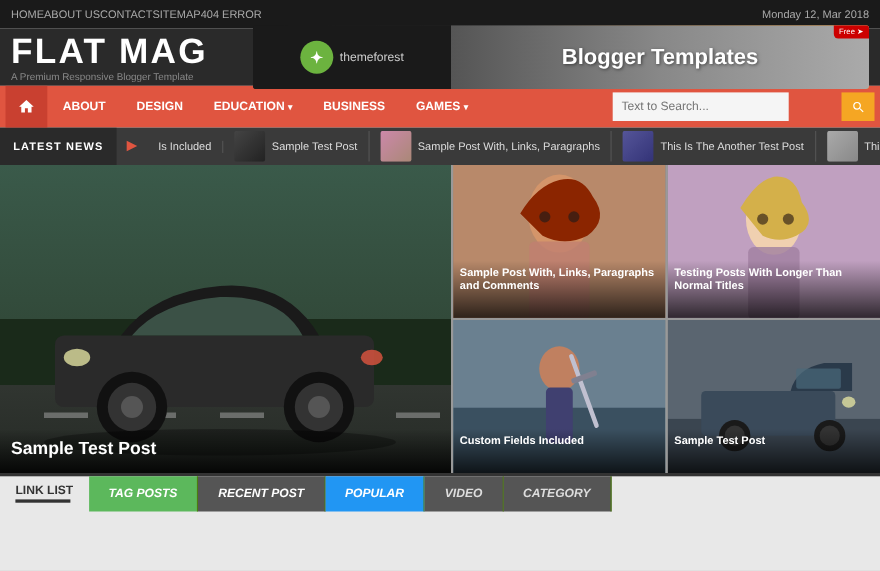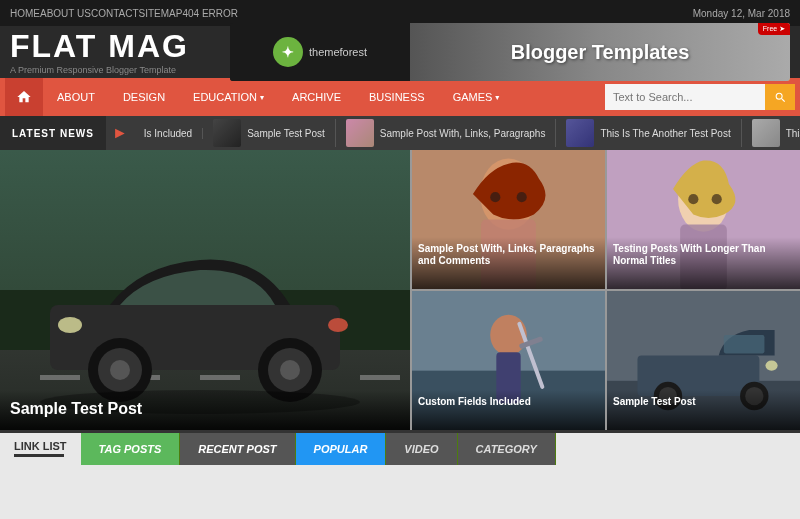--- a/index.html
+++ b/index.html
@@ -105,34 +105,35 @@
       width: 38px; height: 38px;
       display: flex; align-items: center; justify-content: center;
       cursor: pointer;
       flex-shrink: 0;
     }
     #home-icon-btn svg { fill: #fff; }
     .nav-menu { display: flex; flex: 1; }
     .nav-item {
       color: #fff;
       font-size: 11px;
-      font-weight: normal;
+      font-weight: bold;
       text-transform: uppercase;
       padding: 0 14px;
       height: 38px;
       display: flex;
       align-items: center;
       cursor: pointer;
       text-decoration: none;
     }
     .nav-item .arrow { font-size: 8px; margin-left: 3px; }
     #search-area {
       display: flex;
       align-items: center;
       margin-left: auto;
+      gap: 48px;
     }
     #search-input {
       height: 26px;
       width: 160px;
       border: none;
       padding: 0 8px;
       font-size: 11px;
       color: #999;
       outline: none;
       background: #f5f5f5;
@@ -349,21 +350,20 @@
         <path d="M10 20v-6h4v6h5v-8h3L12 3 2 12h3v8z"></path>
       </svg>
   </div>
   <div class="nav-menu">
     <a class="nav-item">ABOUT</a>
     <a class="nav-item">DESIGN</a>
     <a class="nav-item">
         <span>EDUCATION</span>
         <span class="arrow">▾</span>
       </a>
-    <a class="nav-item">ARCHIVE</a>
     <a class="nav-item">BUSINESS</a>
     <a class="nav-item">
         <span>GAMES</span>
         <span class="arrow">▾</span>
       </a>
   </div>
   <div id="search-area">
     <input id="search-input" type="text" placeholder="Text to Search..." style="">
     <button id="search-btn">
       <svg width="13" height="13" viewBox="0 0 24 24">

